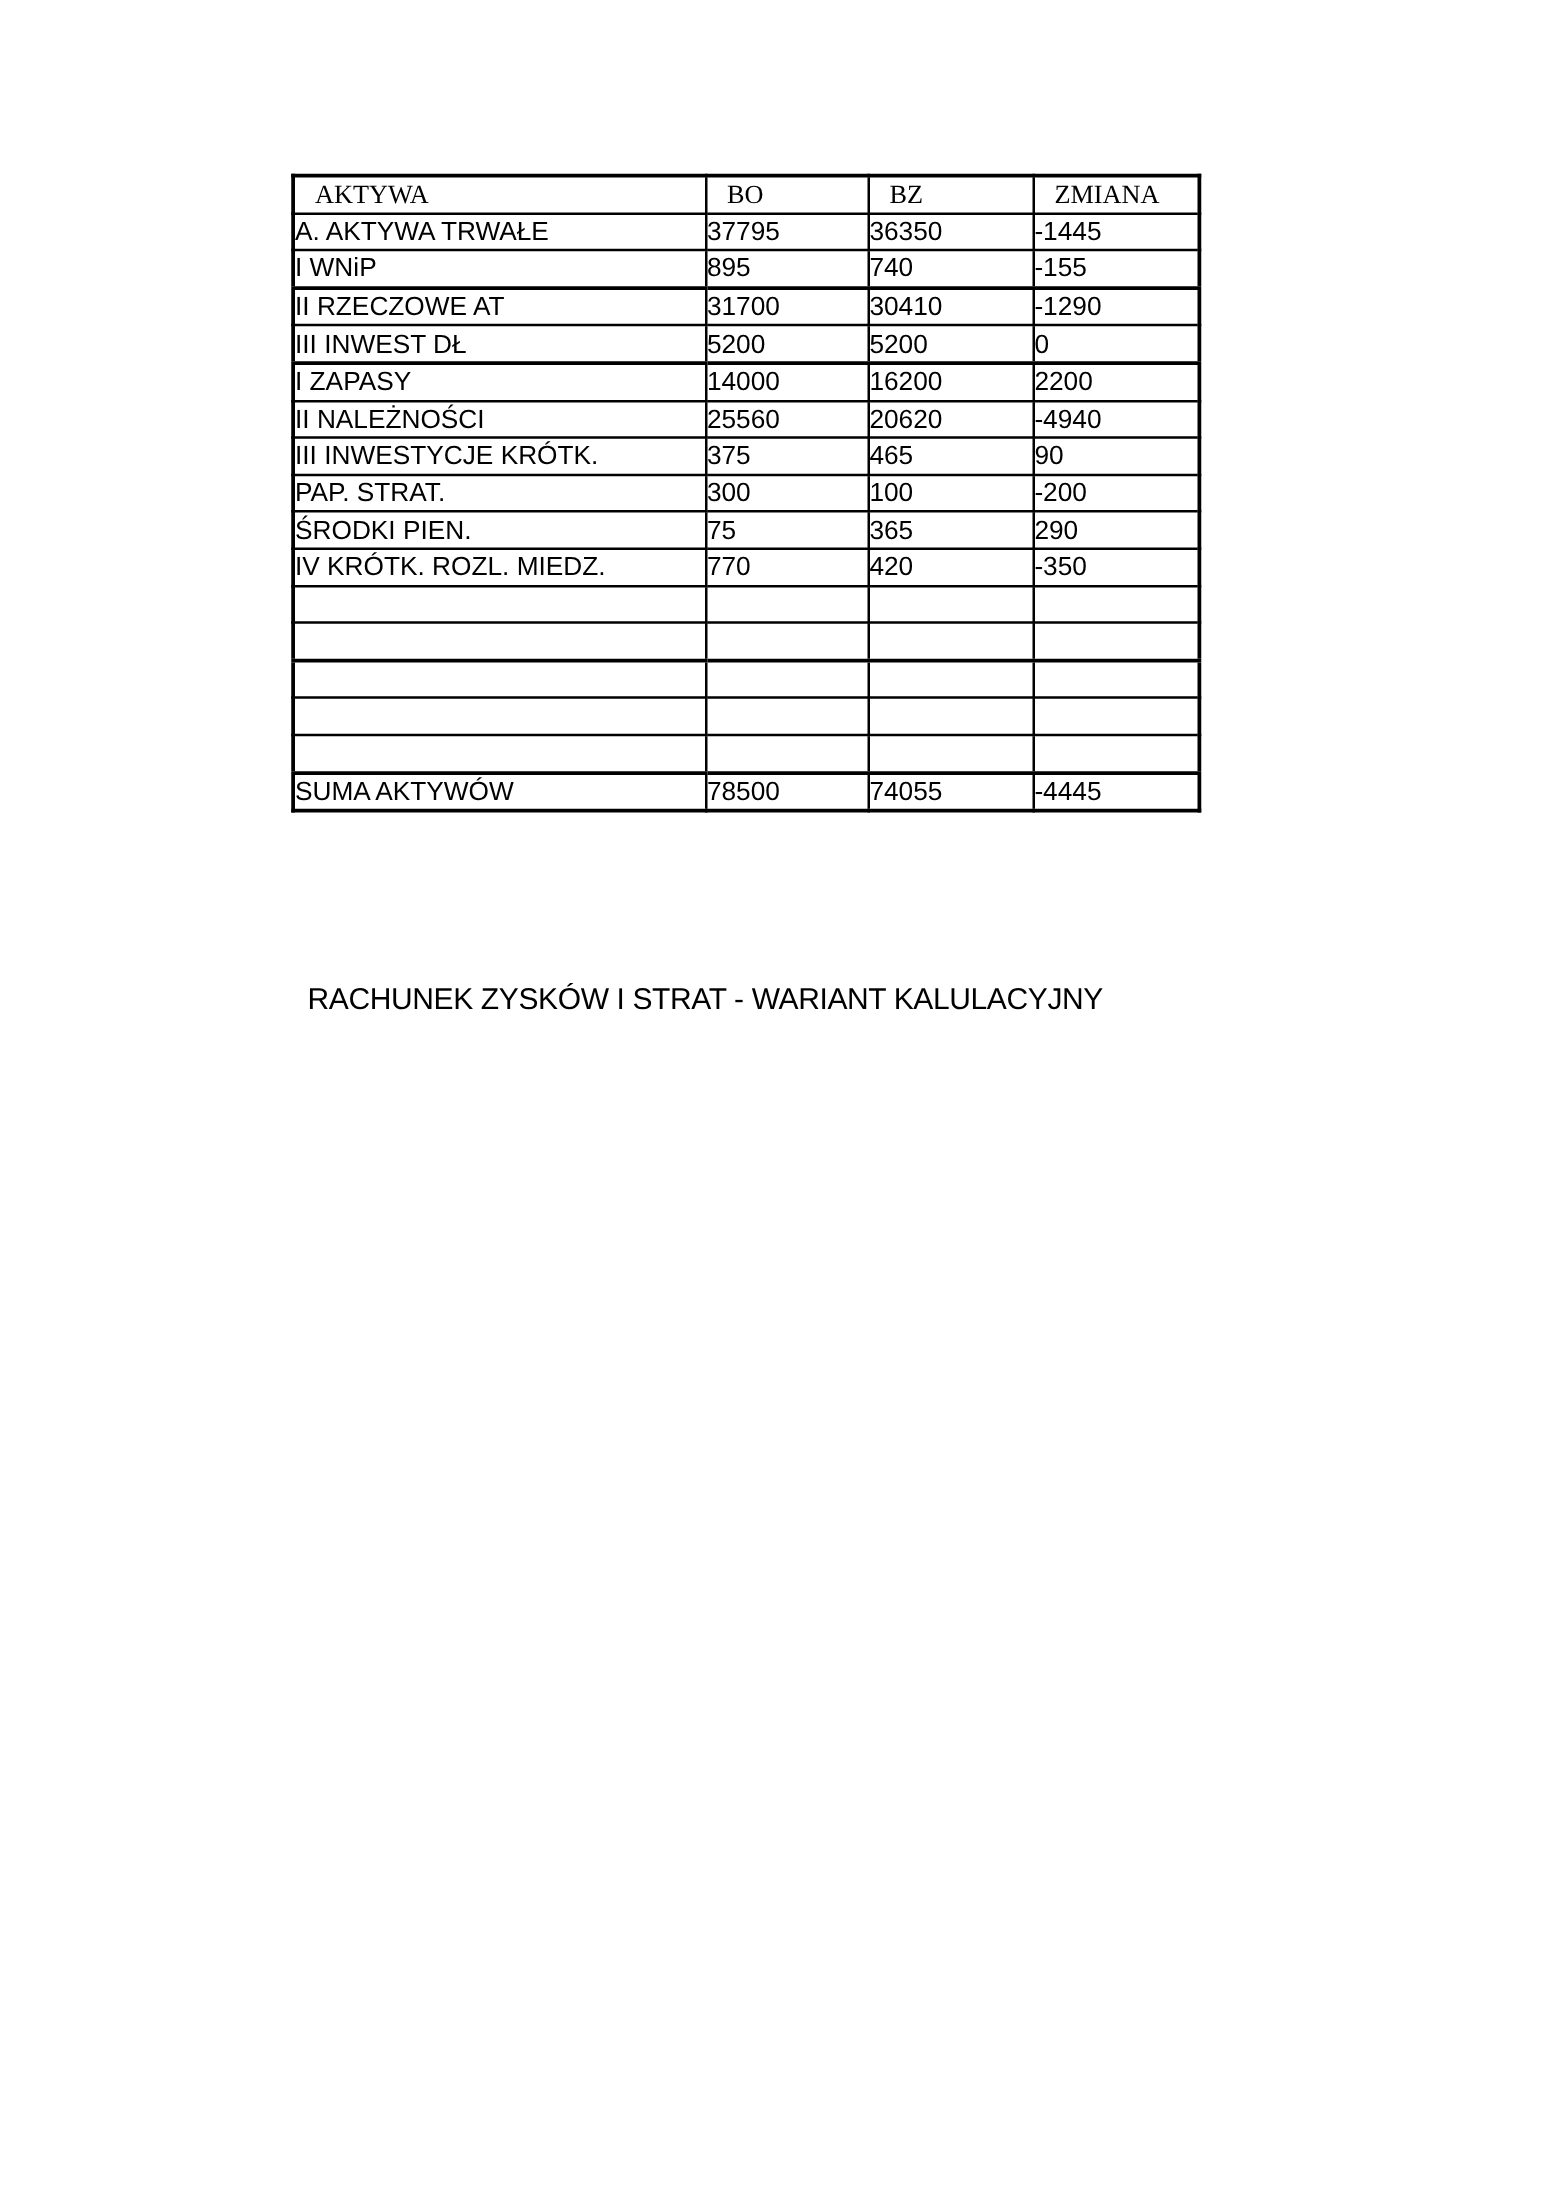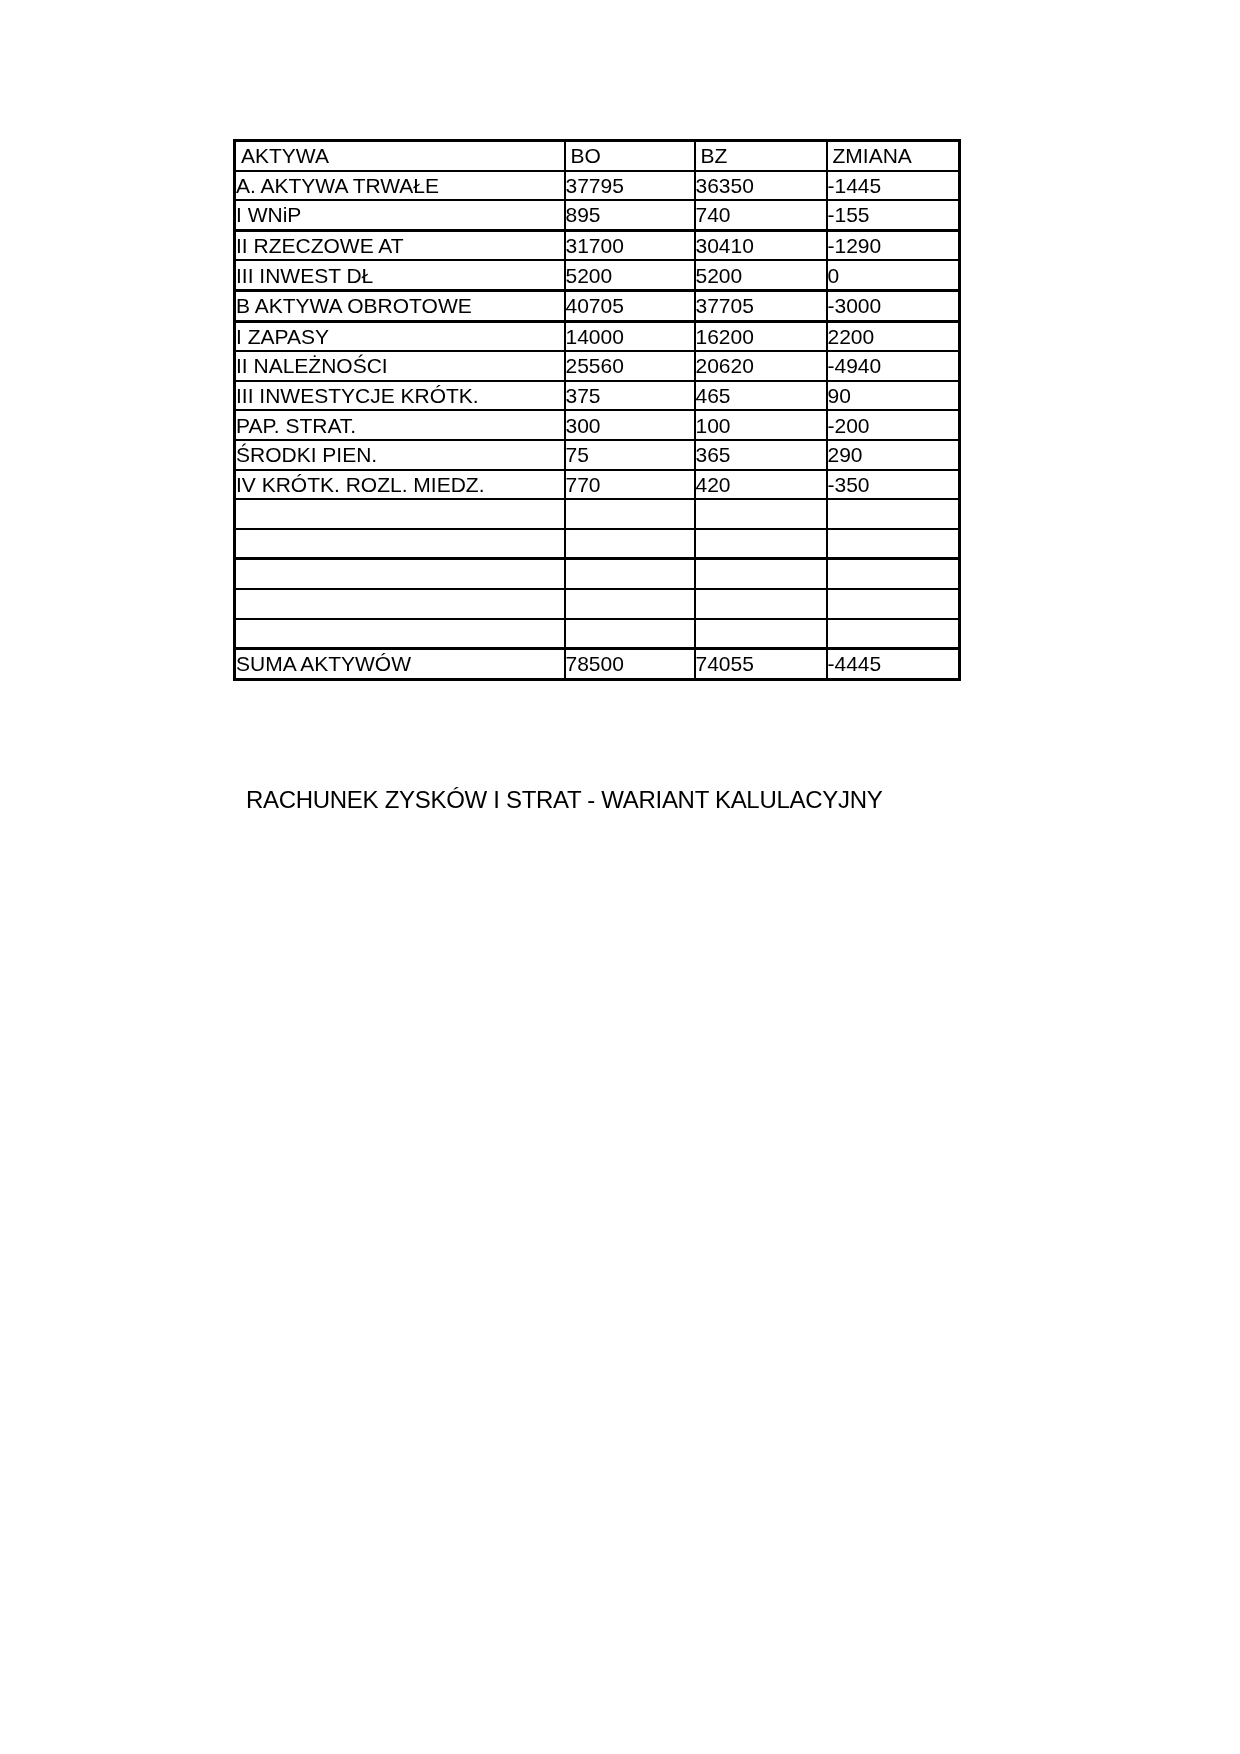--- a/index.html
+++ b/index.html
@@ -37,21 +37,22 @@
     font-weight: normal;
     line-height: 1;
     vertical-align: middle;
     white-space: nowrap;
     overflow: hidden;
     color: #000000;
     background: #ffffff;
   }
   table.balance-table th {
     text-align: left;
-    padding-left: 5px;
+    padding-left: 16px;
+    font-family: Liberation Serif, serif;
   }
   td.cell-label {
     text-align: left;
     padding-left: 5px;
   }
   td.cell-num {
     text-align: left;
     padding-right: 8px;
   }
   tr.thick-top th,
@@ -107,26 +108,20 @@
         <td class="cell-label">II RZECZOWE AT</td>
         <td class="cell-num">31700</td>
         <td class="cell-num">30410</td>
         <td class="cell-num">-1290</td>
       </tr>
       <tr>
         <td class="cell-label">III INWEST DŁ</td>
         <td class="cell-num">5200</td>
         <td class="cell-num">5200</td>
         <td class="cell-num">0</td>
-      </tr>
-      <tr class="thick-top">
-        <td class="cell-label">B AKTYWA OBROTOWE</td>
-        <td class="cell-num">40705</td>
-        <td class="cell-num">37705</td>
-        <td class="cell-num">-3000</td>
       </tr>
       <tr class="thick-top">
         <td class="cell-label">I ZAPASY</td>
         <td class="cell-num">14000</td>
         <td class="cell-num">16200</td>
         <td class="cell-num">2200</td>
       </tr>
       <tr>
         <td class="cell-label">II NALEŻNOŚCI</td>
         <td class="cell-num">25560</td>

